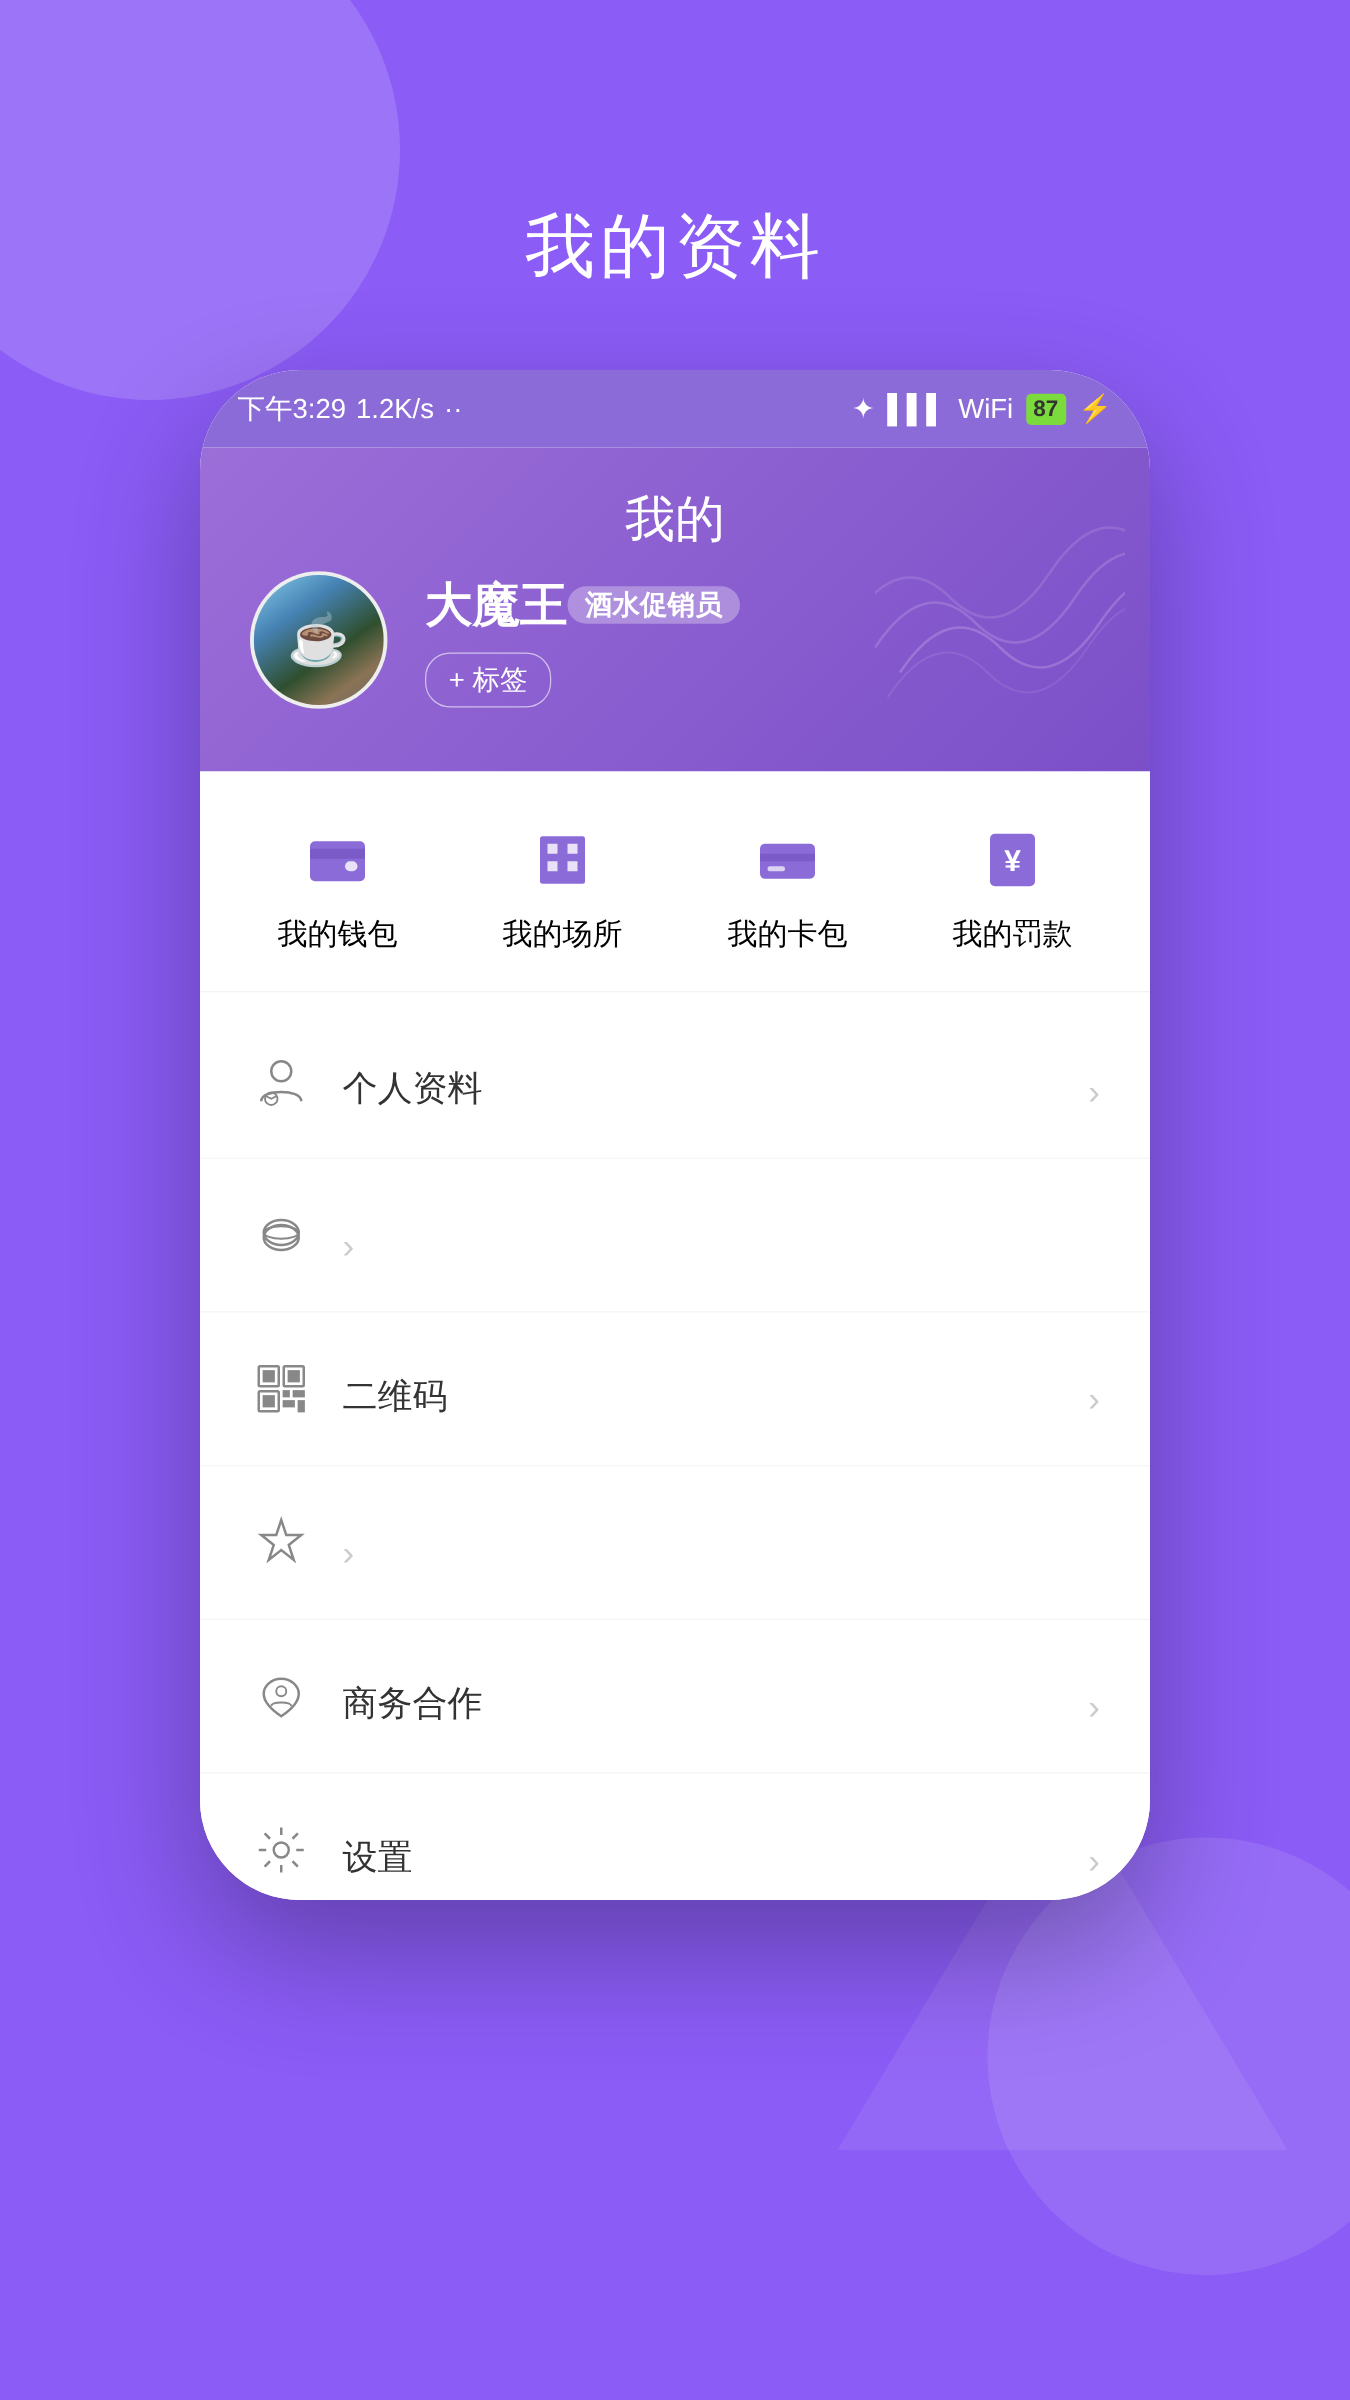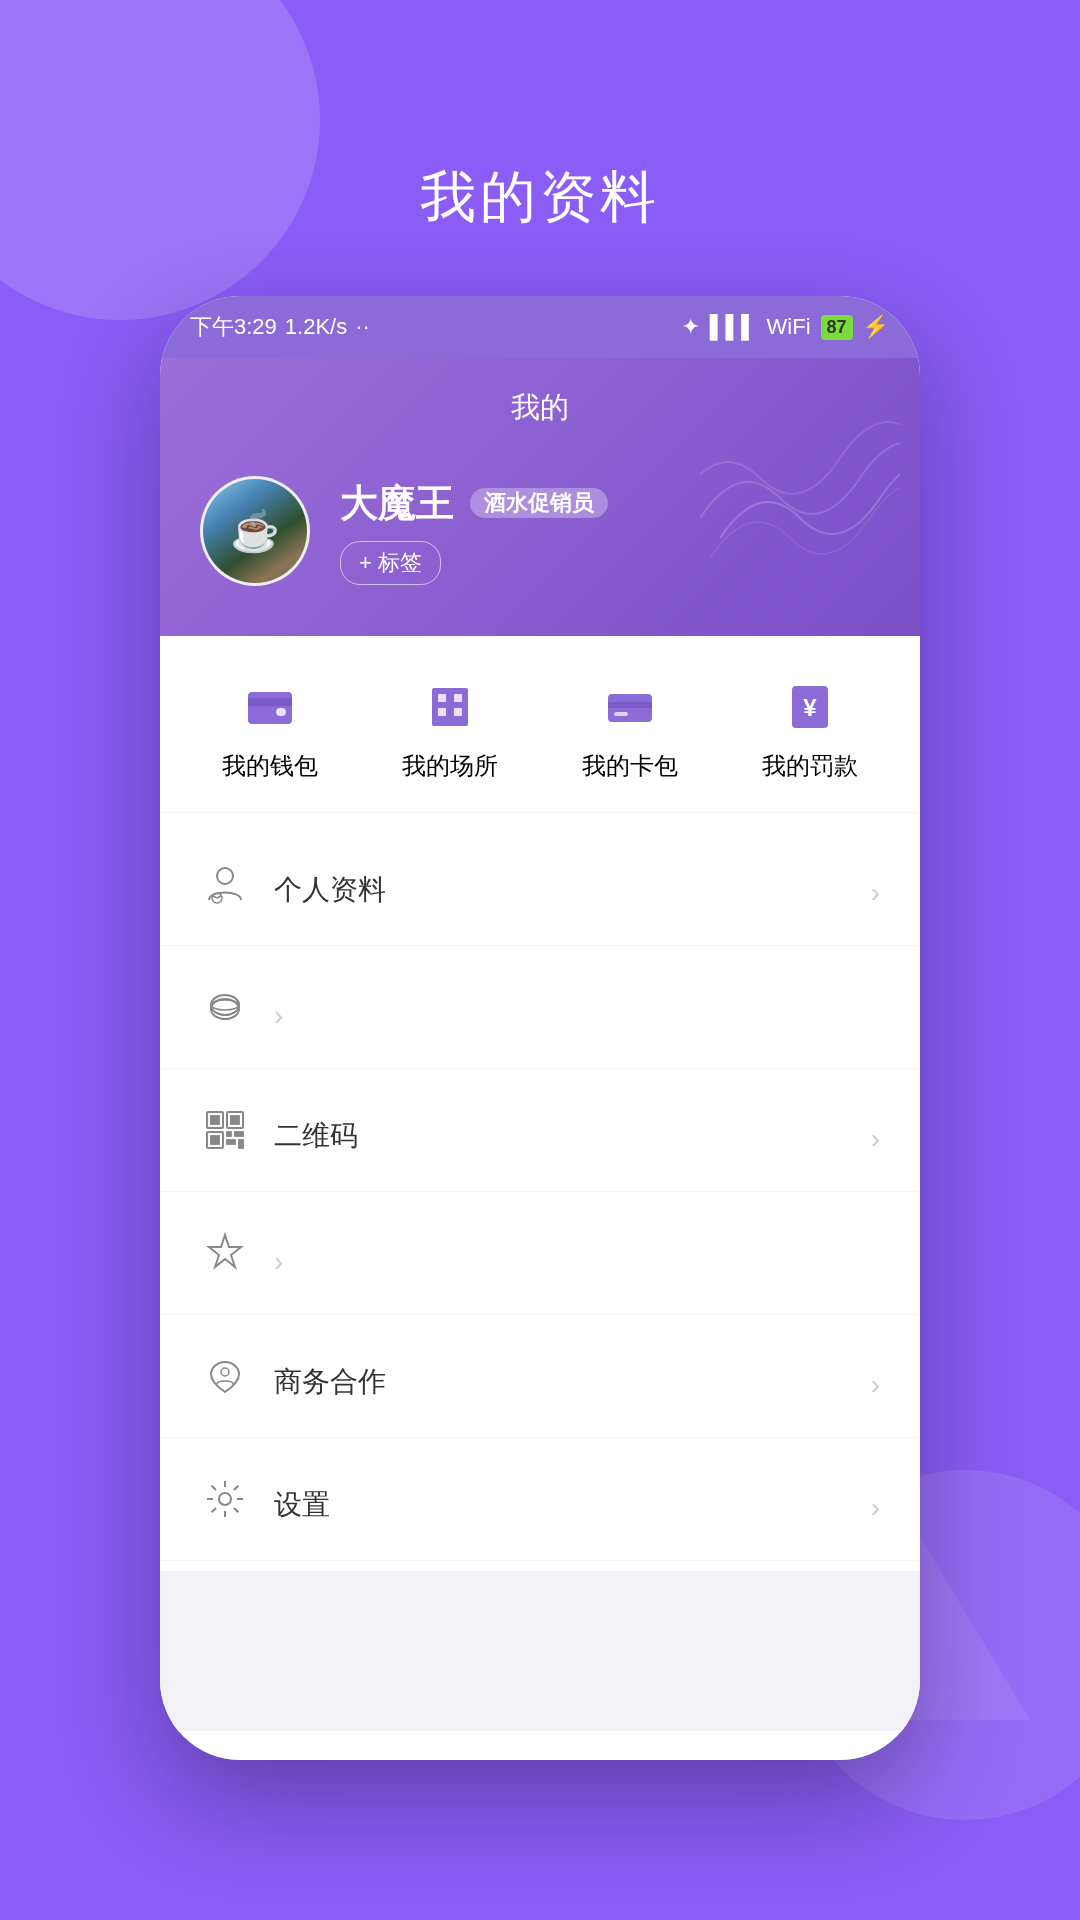--- a/index.html
+++ b/index.html
@@ -61,21 +61,21 @@
       margin-top: 160px;
       margin-bottom: 60px;
       letter-spacing: 4px;
     }
 
     
     .phone-mockup {
       position: relative;
       z-index: 2;
       width: 760px;
-      height: 1464px;
+      height: 1224px;
       background: white;
       border-radius: 80px;
       overflow: hidden;
       box-shadow: 0 40px 100px rgba(0,0,0,0.3);
     }
 
     
     .status-bar {
       background: #8B6BD8;
       padding: 16px 30px;
@@ -111,22 +111,22 @@
     .profile-header {
       background: linear-gradient(135deg, #9B6ED8 0%, #7B4FC8 100%);
       padding: 30px 40px 50px 40px;
       position: relative;
       overflow: hidden;
     }
 
     .header-title {
       text-align: center;
       color: white;
-      font-size: 29px;
-      margin-bottom: 48px;
+      font-size: 40px;
+      margin-bottom: 14px;
     }
 
     
     .wave-decoration {
       position: absolute;
       right: 20px;
       top: 20px;
       width: 200px;
       height: 180px;
       opacity: 0.3;
@@ -172,21 +172,20 @@
       flex: 1;
     }
 
     .username {
       color: white;
       font-size: 38px;
       font-weight: 600;
       margin-bottom: 12px;
       display: flex;
       align-items: center;
-      gap: 16px;
     }
 
     .role-badge {
       background: rgba(255,255,255,0.3);
       color: white;
       font-size: 22px;
       padding: 0 14px;
       border-radius: 20px;
     }
 

